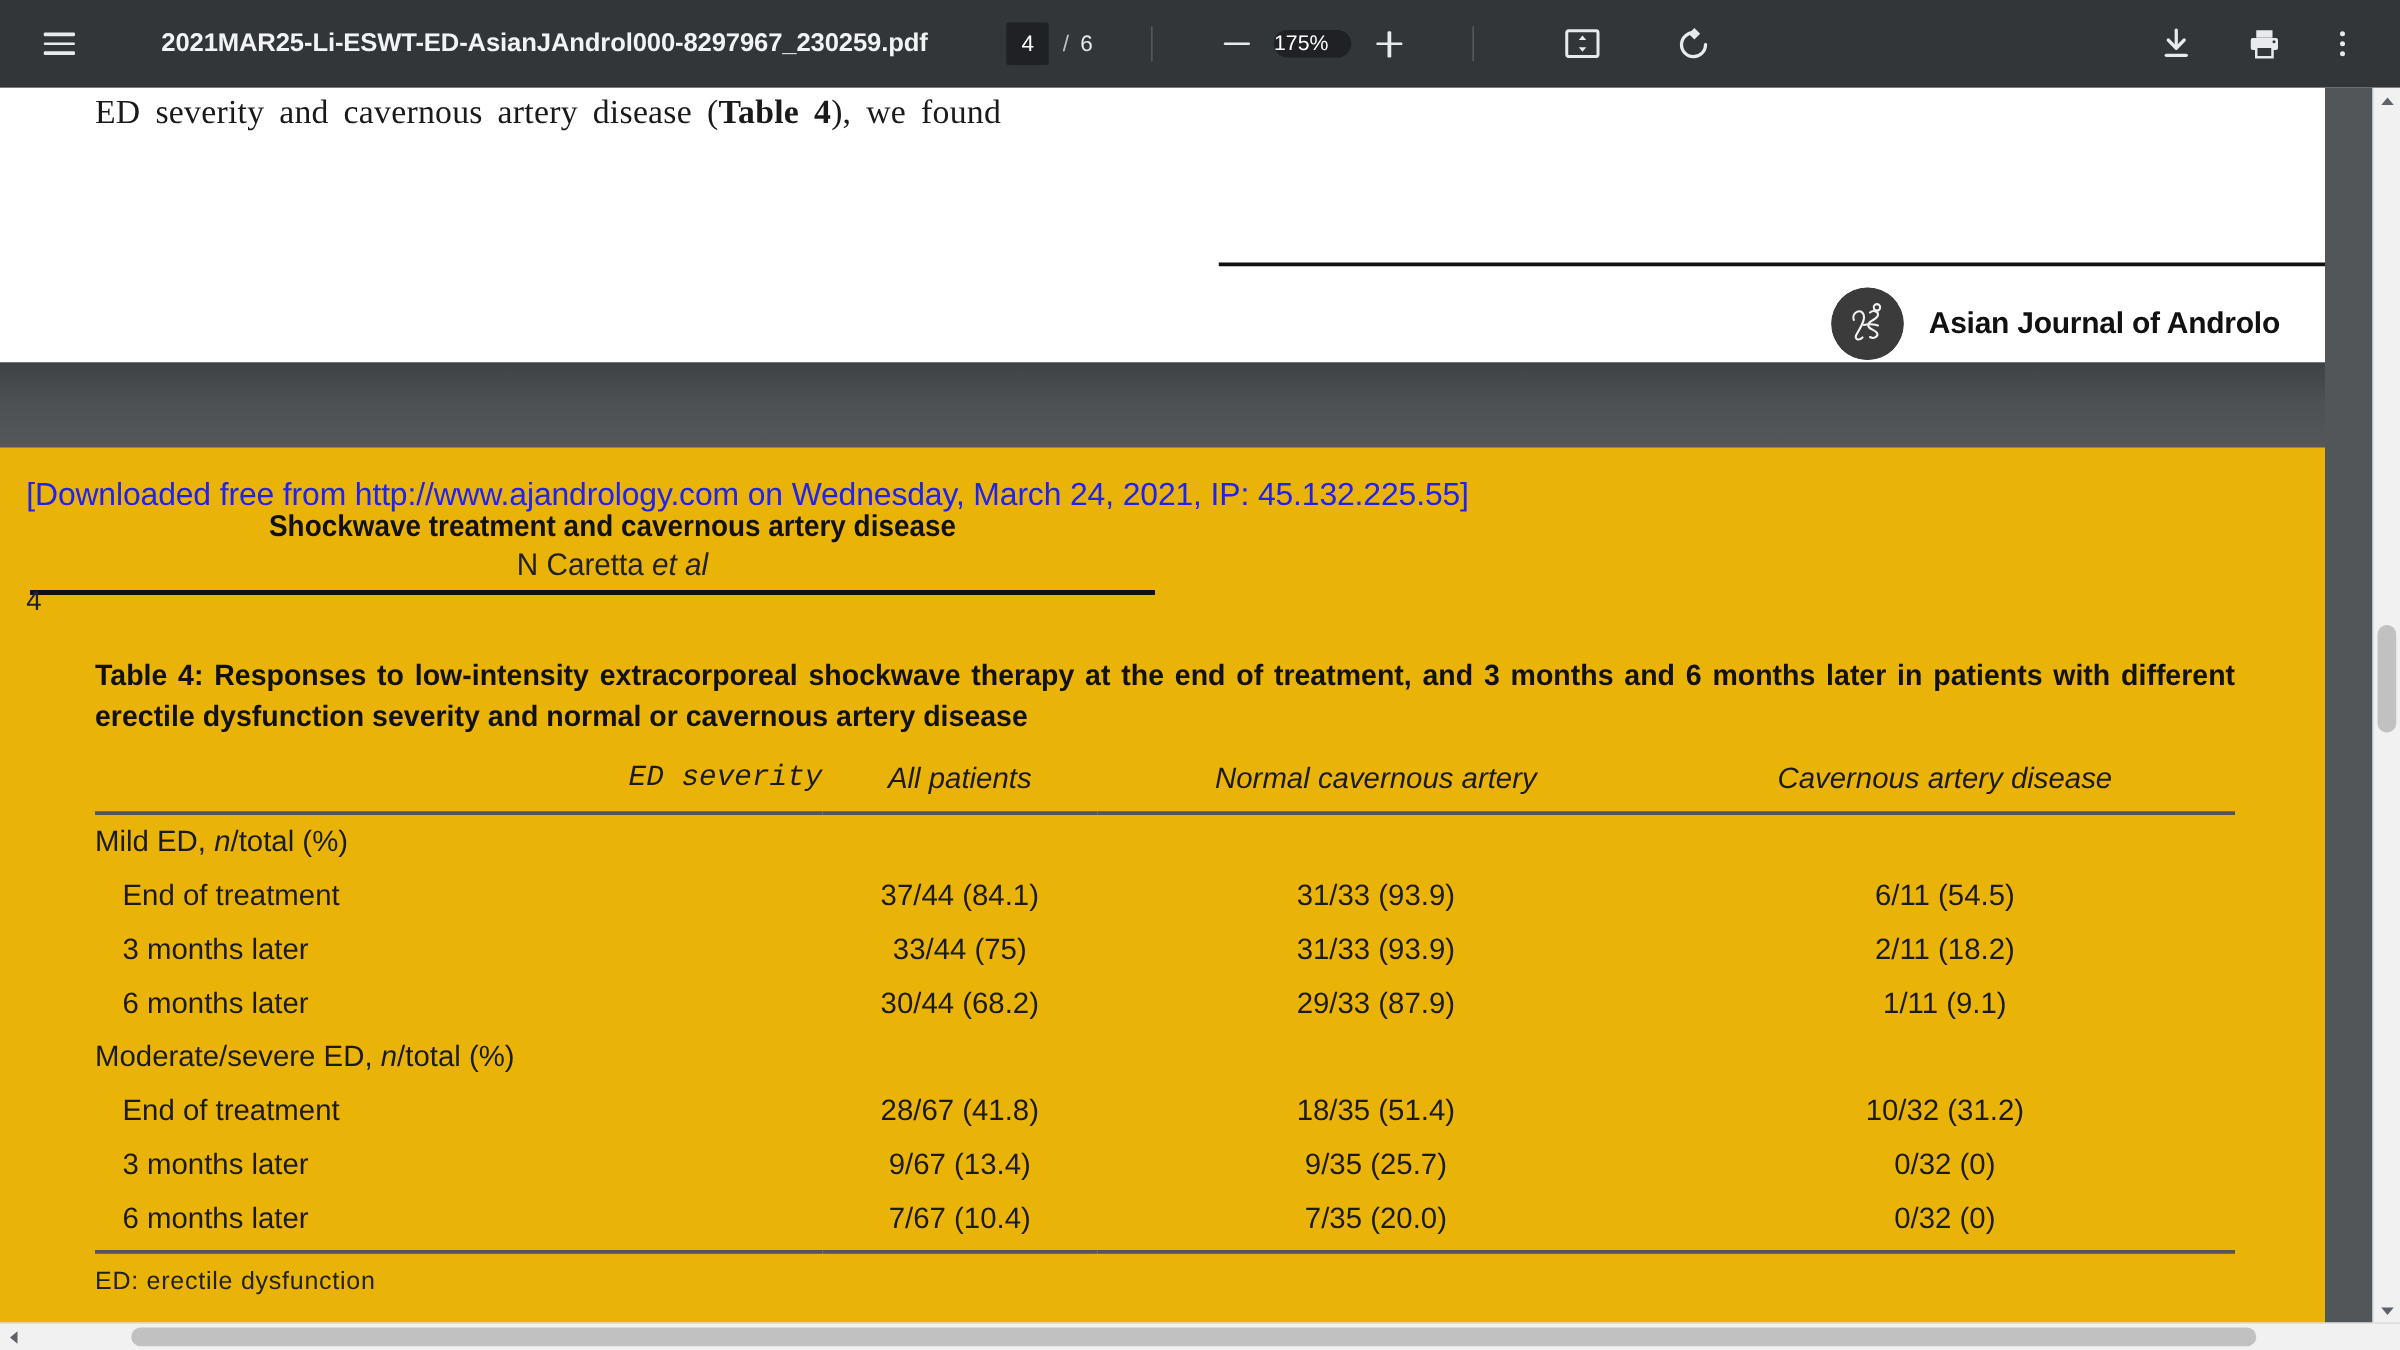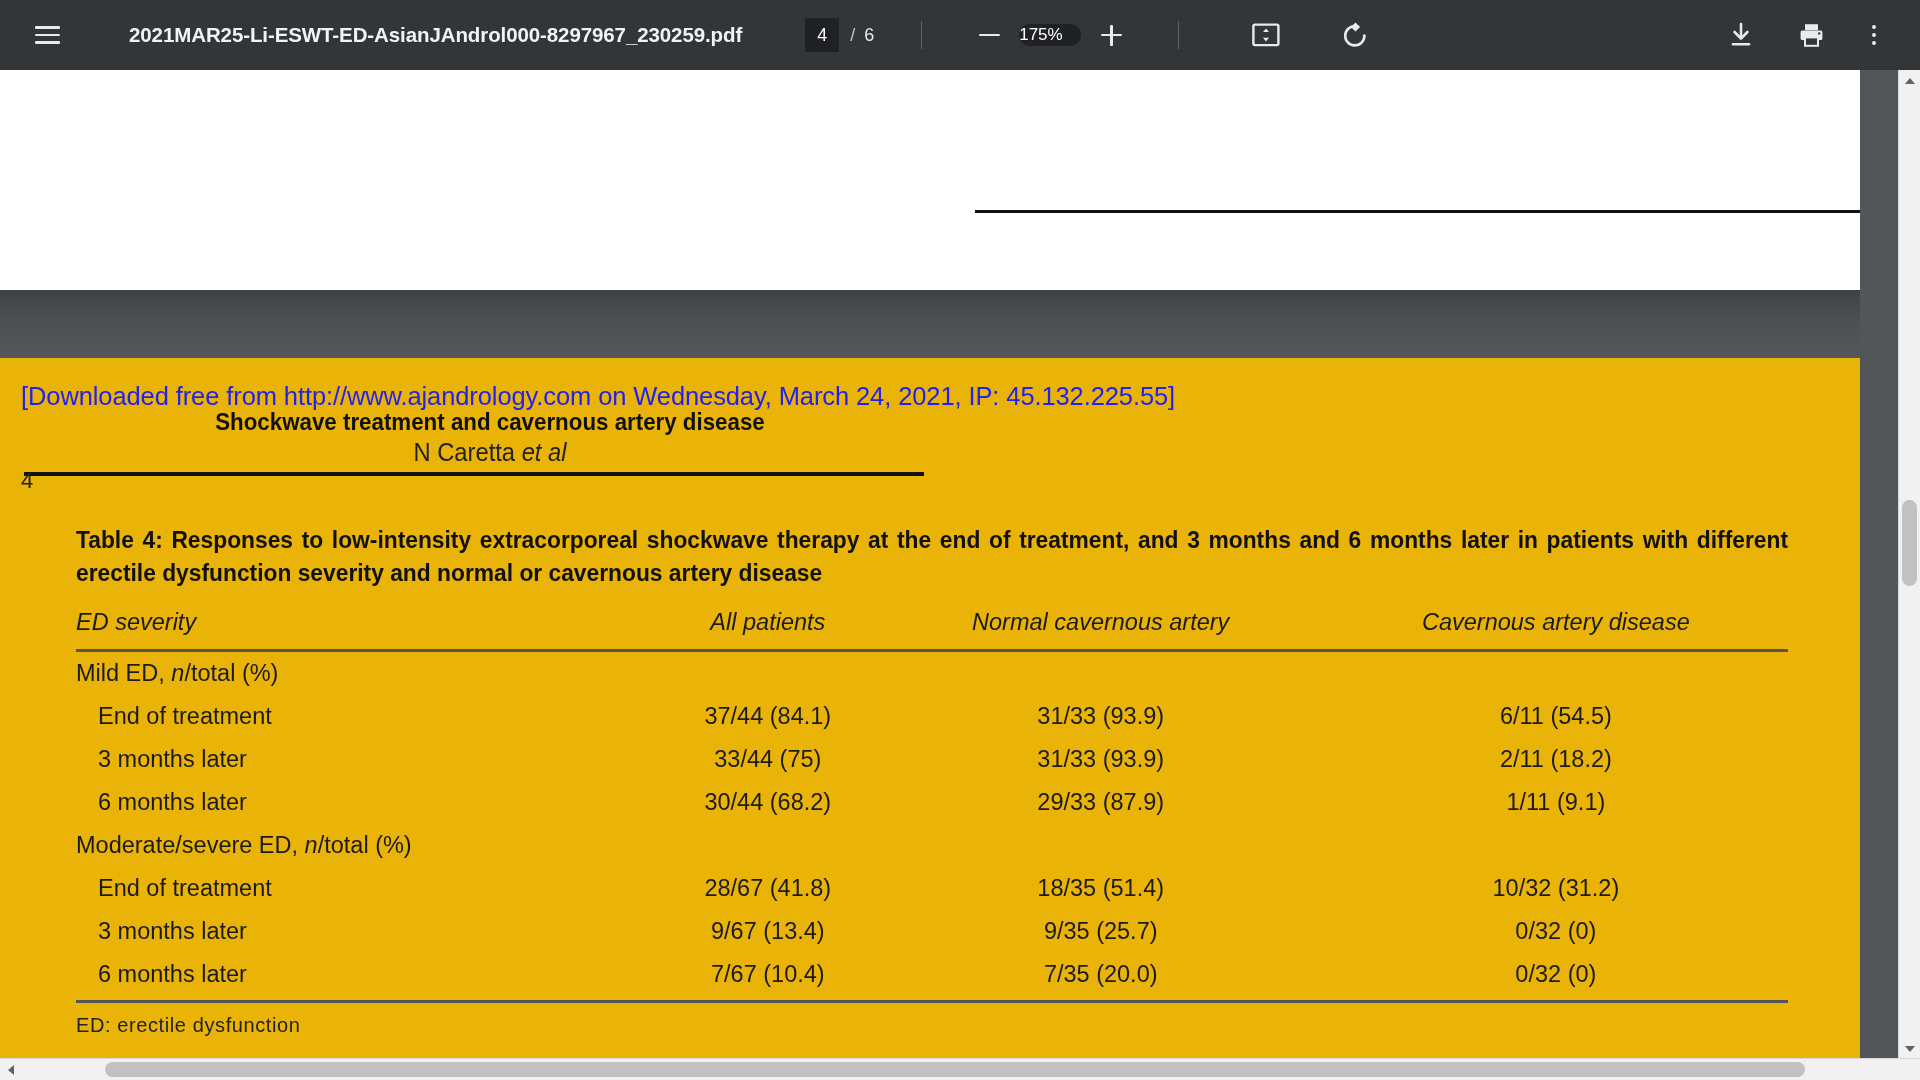--- a/index.html
+++ b/index.html
@@ -339,21 +339,21 @@
     color: #1b1b1b;
   }
 
   #data-table thead th {
     font-weight: normal;
     font-style: italic;
     padding: 5px 0 13px 0;
     border-bottom: 3px solid #555;
     white-space: nowrap;
   }
-  #data-table thead th:first-child { text-align: left; }
+  #data-table thead th:first-child { text-align: right; font-family: Liberation Mono, monospace; }
   #data-table thead th.num { text-align: center; }
 
   #data-table tbody td { padding: 8px 0; white-space: nowrap; }
   #data-table tbody td.label { text-align: left; }
   #data-table tbody td.num { text-align: center; }
   #data-table tbody tr.group td.label { padding-left: 0; }
   #data-table tbody tr.sub td.label { padding-left: 22px; }
   #data-table tbody tr.last-row td { border-bottom: 3px solid #555; padding-bottom: 12px; }
 
   .it { font-style: italic; }
@@ -494,21 +494,36 @@
           <i></i>
           <i></i>
         </div>
     </div>
   </div>
 </div>
 
 <div id="viewer-body">
 
   <div id="page-previous">
+    <div id="prev-col-left">ED severity and cavernous artery disease (<b>Table 4</b>), we found</div>
     <div id="journal-footer-rule"></div>
+    <div id="journal-brand">
+      <div id="journal-logo">
+        <svg width="58" height="58" viewBox="0 0 58 58">
+          <circle cx="29" cy="29" r="29" fill="#3b3b3b"></circle>
+          <g fill="none" stroke="#f2f2f2" stroke-width="1.7" stroke-linecap="round">
+            <path d="M18 26 C16 20, 24 16, 26 22 C27.6 27, 22 34, 20 38 C18.4 41.4, 22 43, 25 40"></path>
+            <path d="M31 20 C34 17.4, 38.6 19.6, 37 23 C35.6 26, 30 26.4, 29.6 30 C29.2 33.6, 35 33.4, 36.6 36.4 C38 39, 34 41.6, 31 39.6"></path>
+            <path d="M36.5 18.5 a2.6 2.6 0 1 1 0.1 0"></path>
+            <path d="M26 30 C30 29, 34 29.4, 37.4 30.4"></path>
+          </g>
+        </svg>
+      </div>
+      <div id="journal-name">Asian Journal of Androlo</div>
+    </div>
   </div>
 
   <div id="page-gap"></div>
 
   <div id="page-current">
 
     <div id="download-notice">[Downloaded free from http://www.ajandrology.com on Wednesday, March 24, 2021, IP: 45.132.225.55]</div>
 
     <div id="running-head">Shockwave treatment and cavernous artery disease</div>
 

